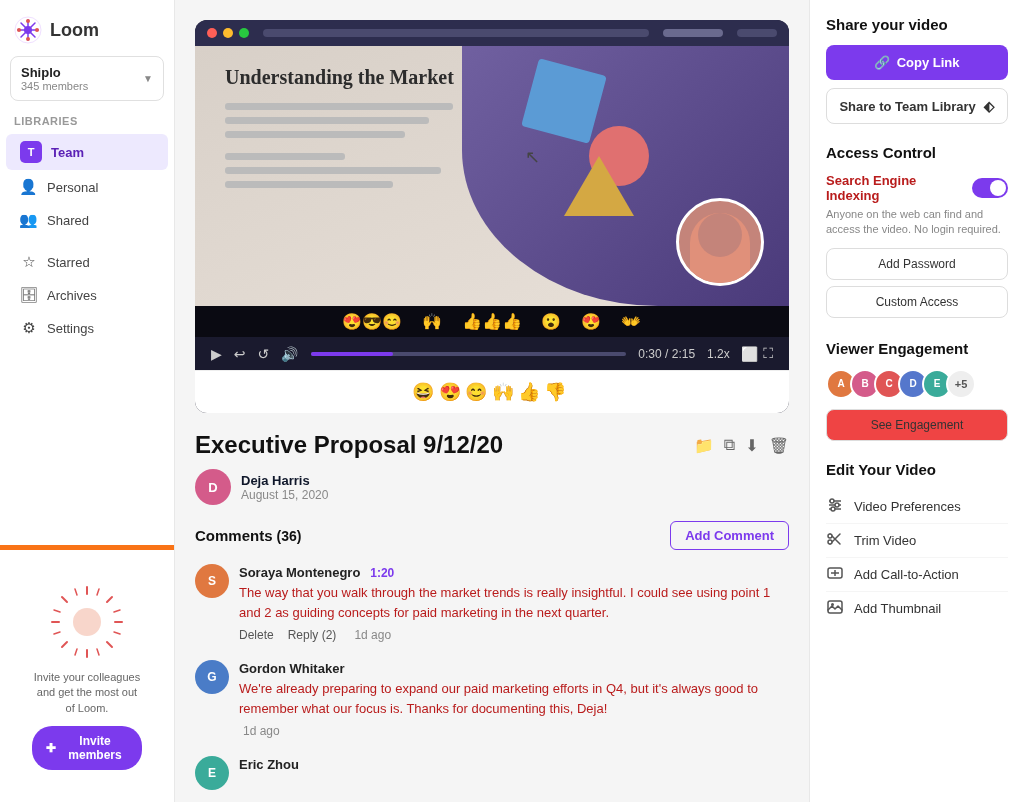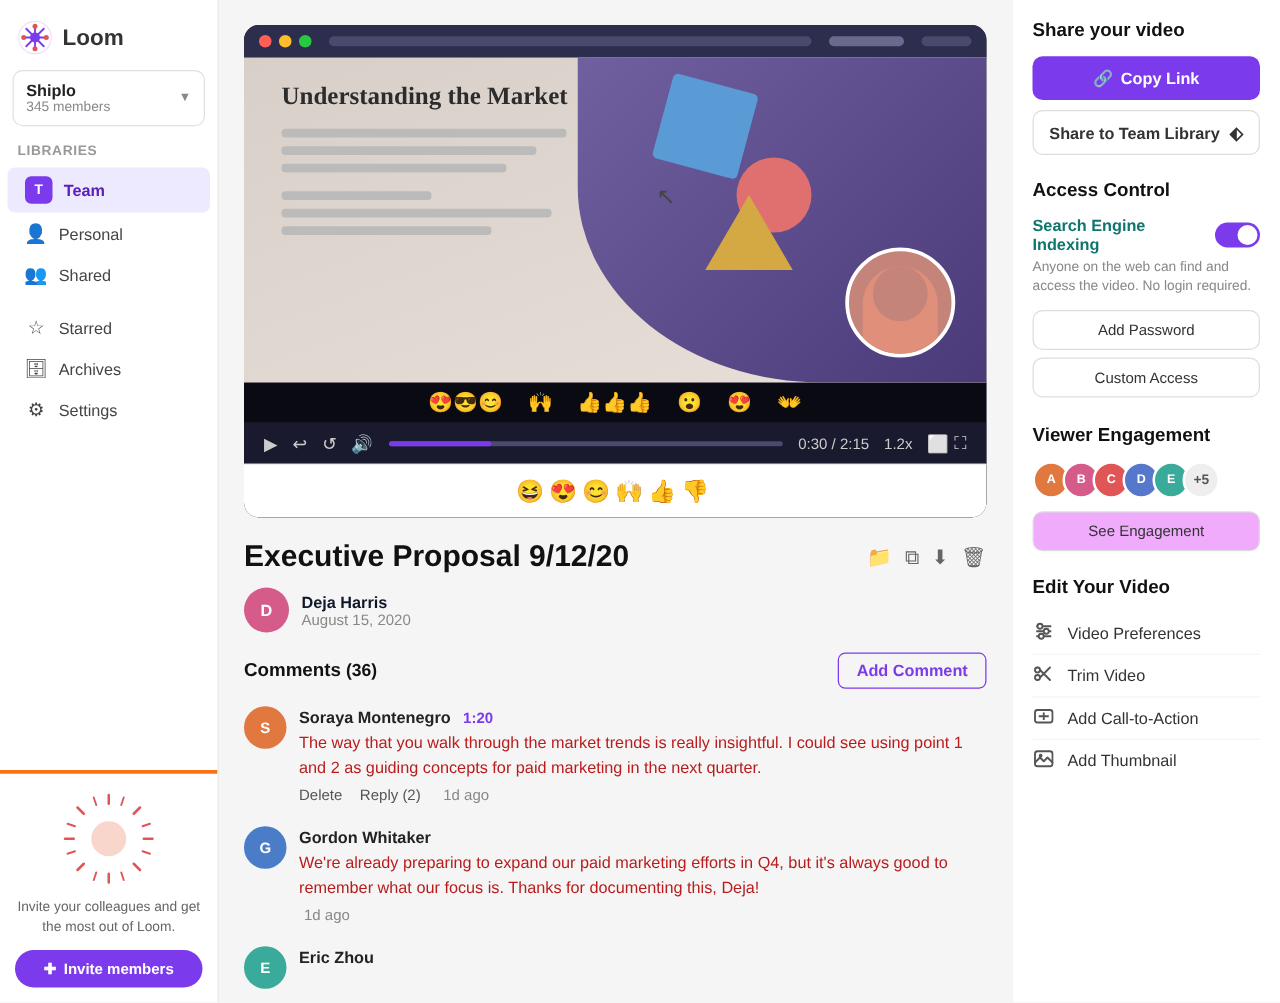--- a/index.html
+++ b/index.html
@@ -30,21 +30,21 @@
       cursor: pointer; border-radius: 6px; margin: 1px 6px; color: #444; font-size: 13px;
     }
     .nav-item.active { background: #ede9fe; color: #5b21b6; font-weight: 600; }
     .nav-item .nav-icon { width: 18px; height: 18px; display: flex; align-items: center; justify-content: center; font-size: 15px; }
     .nav-item .icon-box {
       width: 22px; height: 22px; background: #7c3aed; border-radius: 5px;
       display: flex; align-items: center; justify-content: center; font-size: 11px; color: #fff;
     }
 
     .sidebar-bottom {
-      padding: 12px; border-top: 3px solid #f97316;
+      padding: 32px; border-top: 5px solid #f97316;
     }
     .invite-illustration {
       display: flex; justify-content: center; margin-bottom: 8px;
     }
     .invite-text { font-size: 11px; color: #666; text-align: center; line-height: 1.4; margin-bottom: 10px; }
     .invite-btn {
       background: #7c3aed; color: #fff; border: none; border-radius: 20px; padding: 8px 14px;
       font-size: 12px; font-weight: 600; cursor: pointer; width: 100%; display: flex; align-items: center;
       justify-content: center; gap: 6px;
     }
@@ -130,21 +130,21 @@
       align-items: center; justify-content: center; gap: 6px; margin-bottom: 8px;
     }
     .share-team-btn {
       background: #fff; color: #333; border: 1px solid #ddd; border-radius: 8px; padding: 9px 0;
       font-size: 13px; font-weight: 600; cursor: pointer; width: 100%; display: flex;
       align-items: center; justify-content: center; gap: 8px;
     }
 
     .access-control { margin-bottom: 16px; }
     .access-row { display: flex; align-items: center; justify-content: space-between; margin-bottom: 4px; }
-    .access-label { font-size: 13px; font-weight: 600; color: #0f766e; }
+    .access-label { font-size: 13px; font-weight: 600; color: #b91c1c; }
     .toggle {
       width: 36px; height: 20px; background: #7c3aed; border-radius: 10px; position: relative; cursor: pointer;
     }
     .toggle-knob {
       width: 16px; height: 16px; background: #fff; border-radius: 50%;
       position: absolute; right: 2px; top: 2px;
     }
     .access-desc { font-size: 11px; color: #888; line-height: 1.4; margin-bottom: 10px; }
     .access-btn {
       border: 1px solid #ddd; background: #fff; color: #333; border-radius: 8px;
@@ -157,21 +157,21 @@
       width: 30px; height: 30px; border-radius: 50%; border: 2px solid #fff;
       margin-left: -6px; overflow: hidden;
     }
     .eng-avatar:first-child { margin-left: 0; }
     .eng-count {
       width: 30px; height: 30px; border-radius: 50%; background: #eee;
       border: 2px solid #fff; margin-left: -6px; display: flex; align-items: center;
       justify-content: center; font-size: 11px; font-weight: 600; color: #555;
     }
     .see-engagement-btn {
-      border: 1px solid #ddd; background: #f0abfc; color: #333; border-radius: 8px;
+      border: 1px solid #ddd; background: #ef4444; color: #333; border-radius: 8px;
       padding: 8px 0; font-size: 12px; font-weight: 500; cursor: pointer; width: 100%;
     }
 
     .edit-video { }
     .edit-item {
       display: flex; align-items: center; gap: 10px; padding: 7px 0;
       cursor: pointer; color: #333; font-size: 13px; border-bottom: 1px solid #f5f5f5; text-align: right;
     }
     .edit-item:last-child { border-bottom: none; }
     .edit-icon { color: #555; font-size: 14px; width: 18px; text-align: center; }

